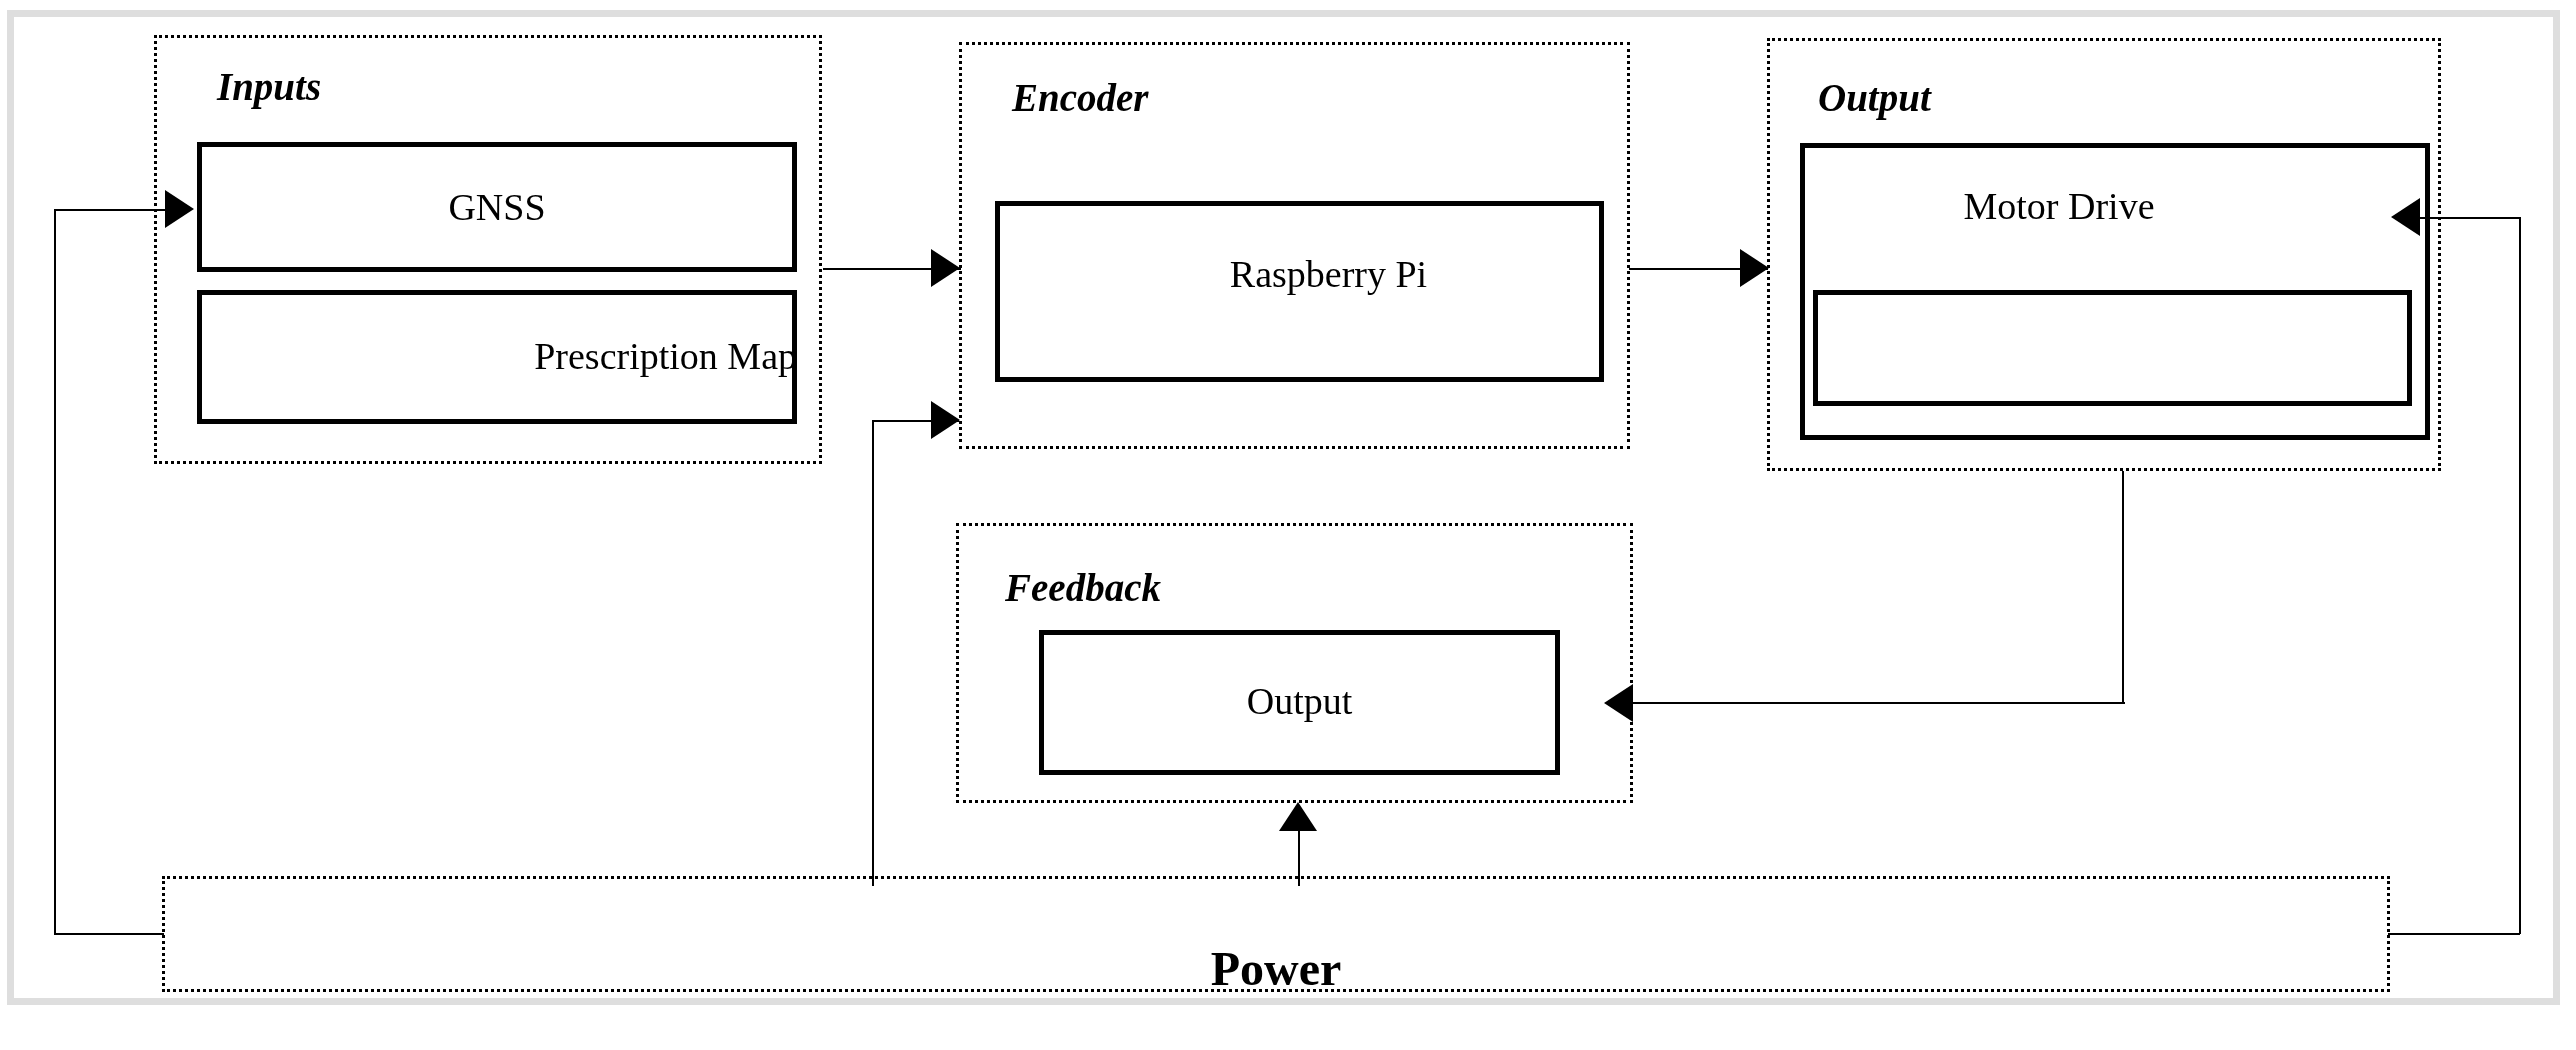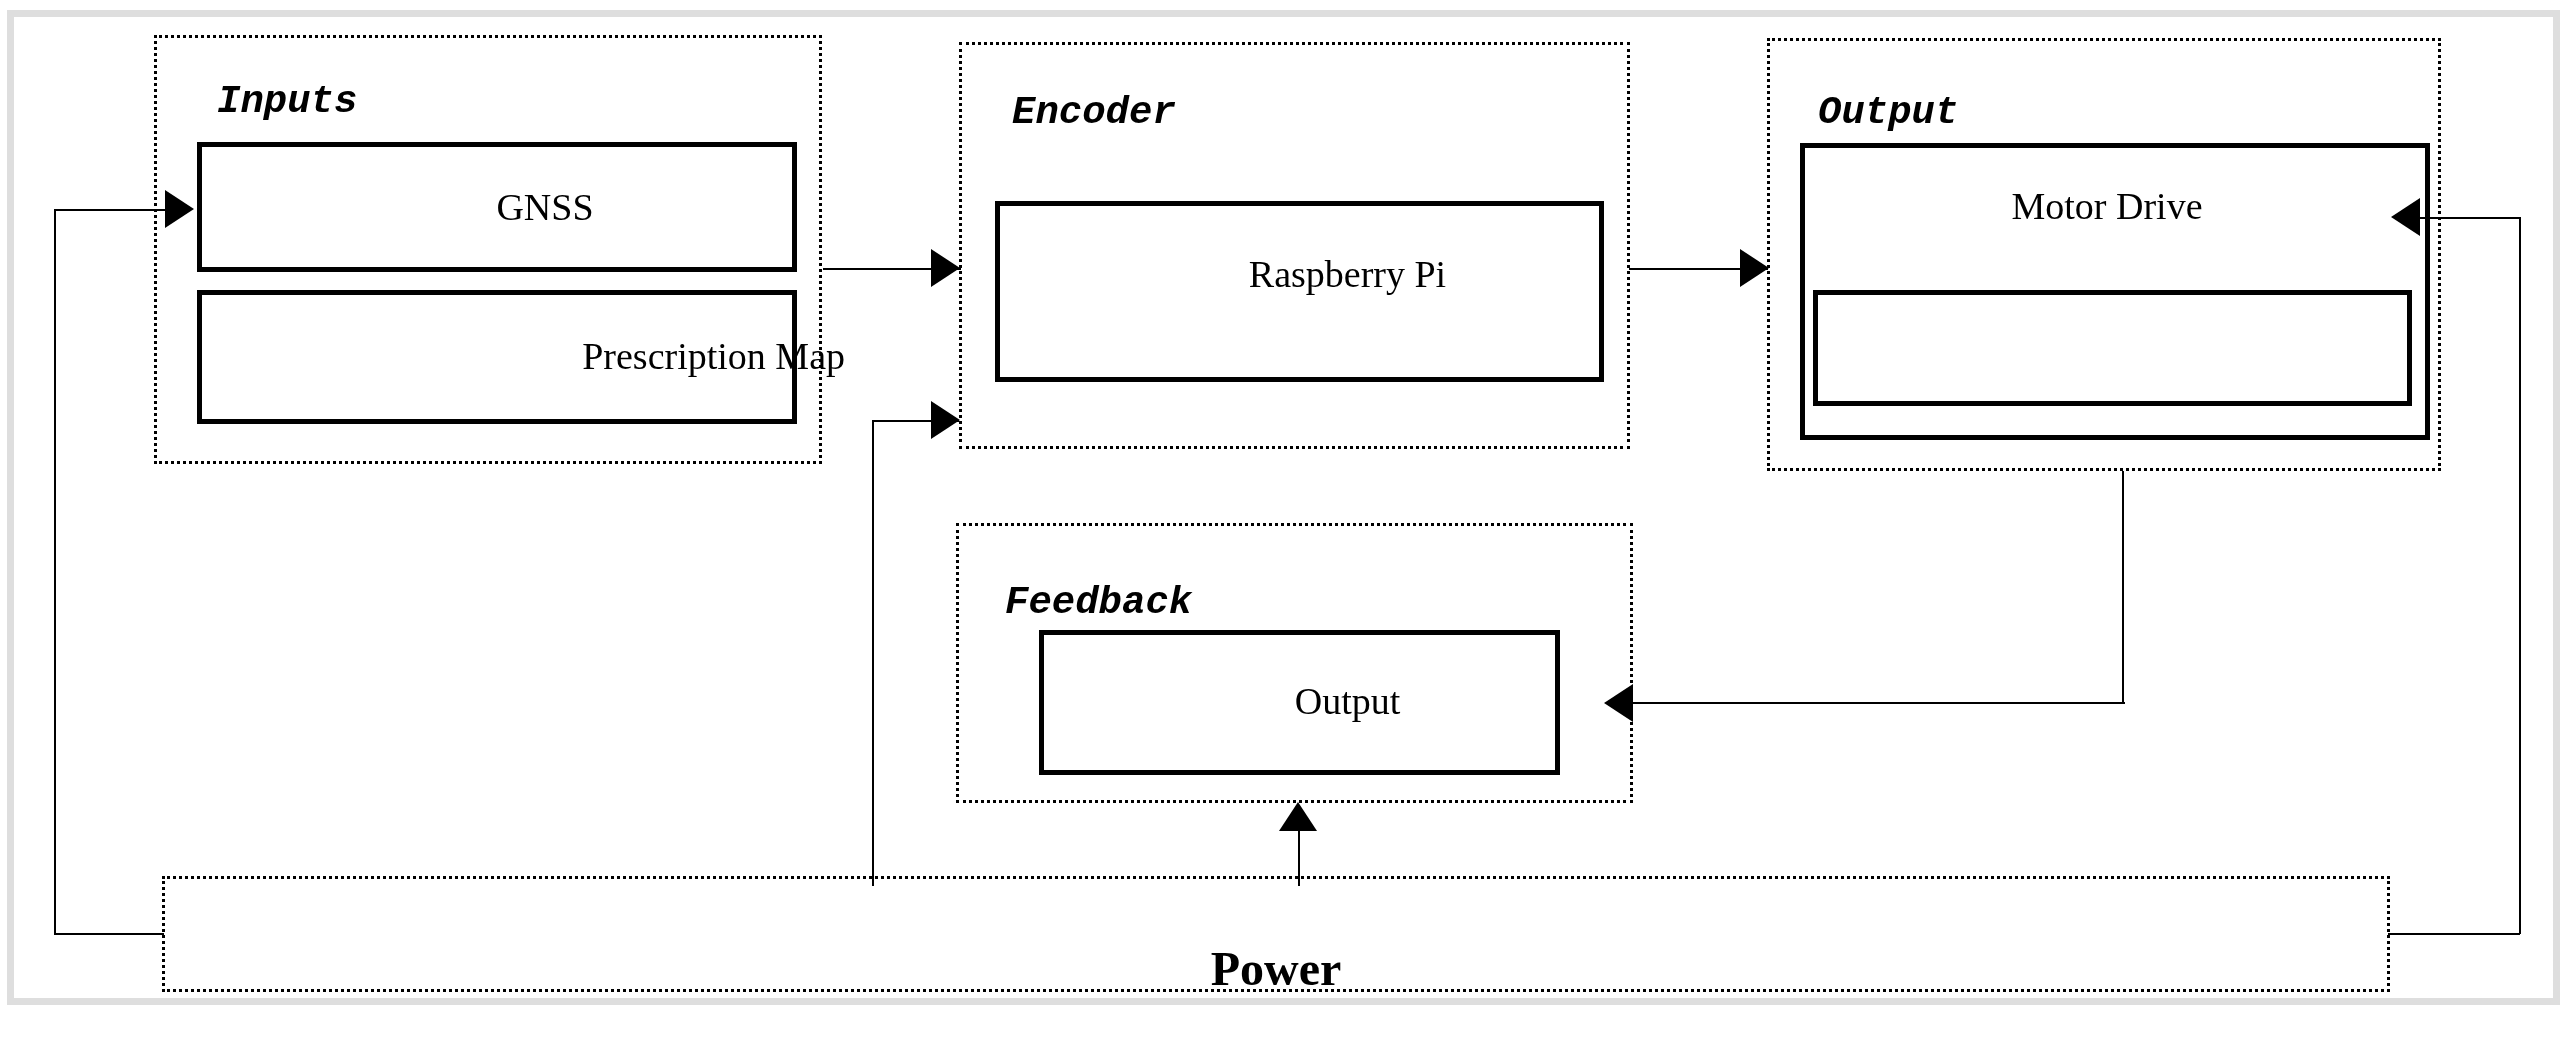--- a/index.html
+++ b/index.html
@@ -12,34 +12,34 @@
     border:7.2px solid #dedede;background:#ffffff;box-sizing:border-box;
   }
 
   
   .group{
     position:absolute;box-sizing:border-box;
     border:3.6px dotted #000000;background:transparent;
   }
   .group-label{
     position:absolute;
-    font-family:Liberation Mono, monospace;
+    font-family:Liberation Serif, serif;
     font-style:italic;font-weight:bold;
-    font-size:39px;color:#000;white-space:nowrap;line-height:1;margin-top:16px;
+    font-size:39px;color:#000;white-space:nowrap;line-height:1;
   }
 
   
   .block{
     position:absolute;box-sizing:border-box;
     border:5px solid #000000;background:#ffffff;
   }
   .block-label{
     position:absolute;left:0;width:100%;text-align:center;
     font-family:"Liberation Serif",serif;
-    font-size:38px;color:#000;white-space:nowrap;line-height:1;margin-left:48px;
+    font-size:38px;color:#000;white-space:nowrap;line-height:1;
   }
 
   .power-label{
     position:absolute;left:0;width:100%;text-align:center;
     font-family:"Liberation Serif",serif;
     font-weight:bold;font-size:48px;color:#000;line-height:1;
   }
 
   
   .hline{position:absolute;height:0;border-top:2.9px solid #000;}
@@ -72,21 +72,21 @@
   <div class="block" style="left:197px;top:142px;width:600px;height:130px;"></div>
   <div class="block-label" style="left:197px;top:188px;width:600px;">GNSS</div>
 
   <div class="block" style="left:197px;top:290px;width:600px;height:134px;"></div>
   <div class="block-label" style="left:197px;top:337px;width:600px;text-align:right;">Prescription Map</div>
 
   <div class="group" style="left:959px;top:42px;width:671px;height:407px;"></div>
   <div class="group-label" style="left:1012px;top:78px;">Encoder</div>
 
   <div class="block" style="left:995px;top:201px;width:609px;height:181px;"></div>
-  <div class="block-label" style="left:995px;top:255px;width:609px;">Raspberry Pi</div>
+  <div class="block-label" style="left:995px;top:255px;width:609px;padding-left:29px;">Raspberry Pi</div>
 
   <div class="group" style="left:1767px;top:38px;width:674px;height:433px;"></div>
   <div class="group-label" style="left:1818px;top:78px;">Output</div>
 
   <div class="block" style="left:1800px;top:143px;width:630px;height:297px;"></div>
   <div class="block-label" style="left:1800px;top:187px;width:518px;">Motor Drive</div>
 
   <div class="block" style="left:1813px;top:290px;width:599px;height:116px;"></div>
 
   <div class="group" style="left:956px;top:523px;width:677px;height:280px;"></div>

